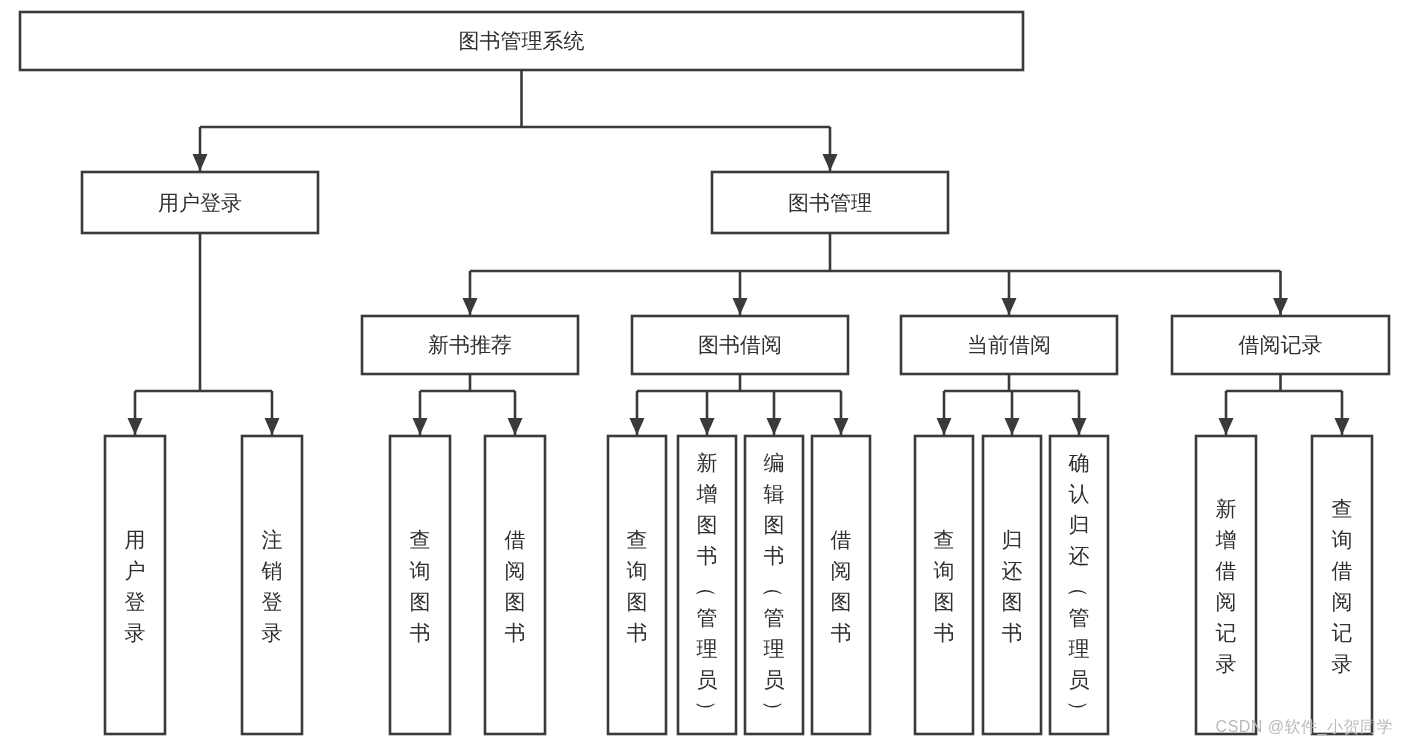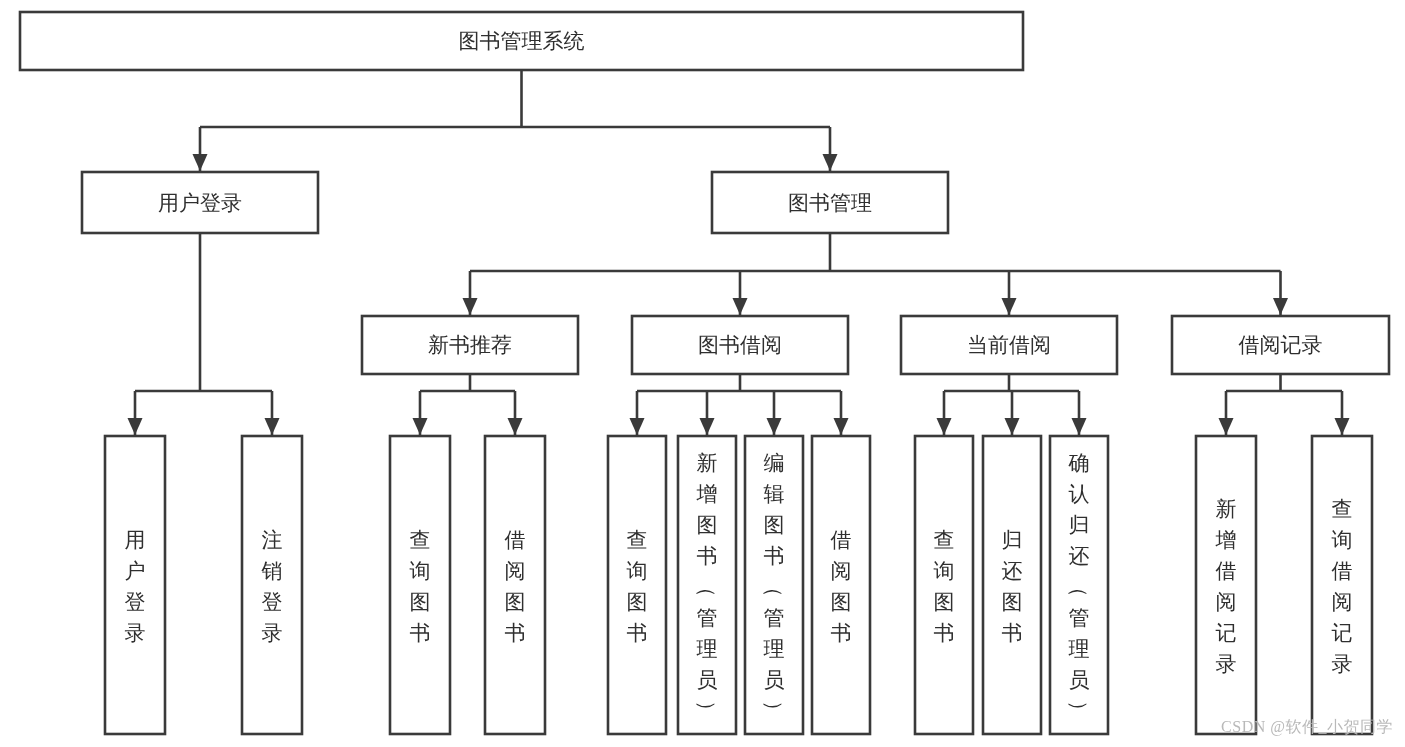--- a/index.html
+++ b/index.html
@@ -52,21 +52,21 @@
   .vchar {
     fill: #2f2f2f;
     font-family: "DejaVu Sans", "Liberation Sans", sans-serif;
     font-size: 21px;
     text-anchor: middle;
   }
   .watermark {
     position: absolute;
     right: 12px;
     bottom: 4px;
-    font-family: Liberation Serif, serif;
+    font-family: Liberation Sans, sans-serif;
     font-size: 16px;
     color: #b9b9b9;
     letter-spacing: 0.5px;
     white-space: nowrap;
     user-select: none;
   }
 </style>
 </head>
 <body>
 

